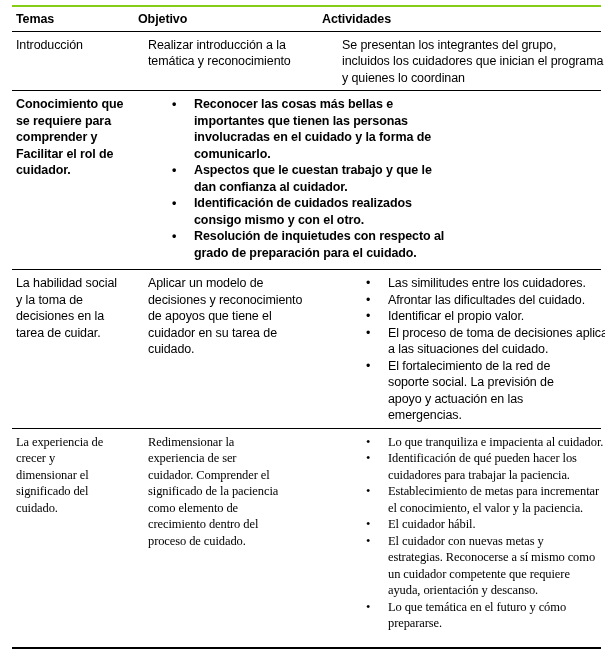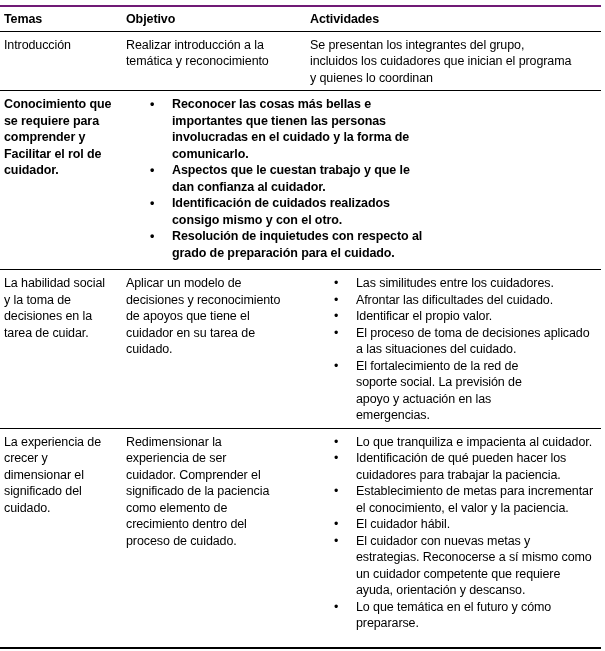--- a/index.html
+++ b/index.html
@@ -11,40 +11,40 @@
   body {
     width: 605px;
     height: 651px;
     overflow: hidden;
     font-family: "Liberation Sans", sans-serif;
     font-size: 12.5px;
     line-height: 16.5px;
     letter-spacing: -0.1px;
   }
   .table {
-    margin: 5px 4px 0 0;
-    border-top: 2px solid #701a75;
+    margin: 5px 4px 0 12px;
+    border-top: 2px solid #84cc16;
     border-bottom: 2px solid #000;
   }
   .hrow, .row {
     display: grid;
     grid-template-columns: 126px 184px 1fr;
   }
   .hrow {
     border-bottom: 1px solid #000;
     font-weight: bold;
   }
   .hcell { padding: 4px 0 3px 0; }
   .hcell.c1 { padding-left: 4px; }
-  .row { border-bottom: 1px solid #000; }
+  .row { border-bottom: 1px solid #000; gap: 10px; }
   .row:last-child { border-bottom: none; }
   .row:nth-child(1) { min-height: 56px; }
   .row:nth-child(2) { min-height: 178px; font-weight: bold; }
   .row:nth-child(3) { min-height: 157px; }
-  .row:nth-child(4) { min-height: 218px; }
+  .row:nth-child(4) { min-height: 218px; font-family: Liberation Serif, serif; }
   .cell {
     padding: 5px 0 4px 0;
     white-space: pre;
   }
   .cell.c1 { padding-left: 4px; }
   ul.bullets {
     margin: 0;
     padding: 0;
     list-style: none;
   }

